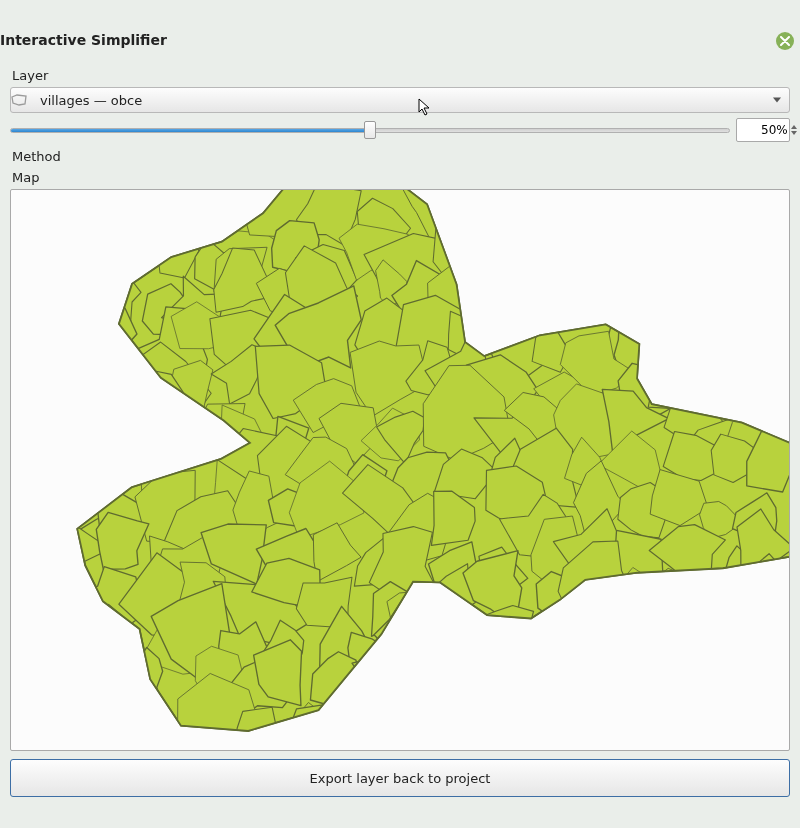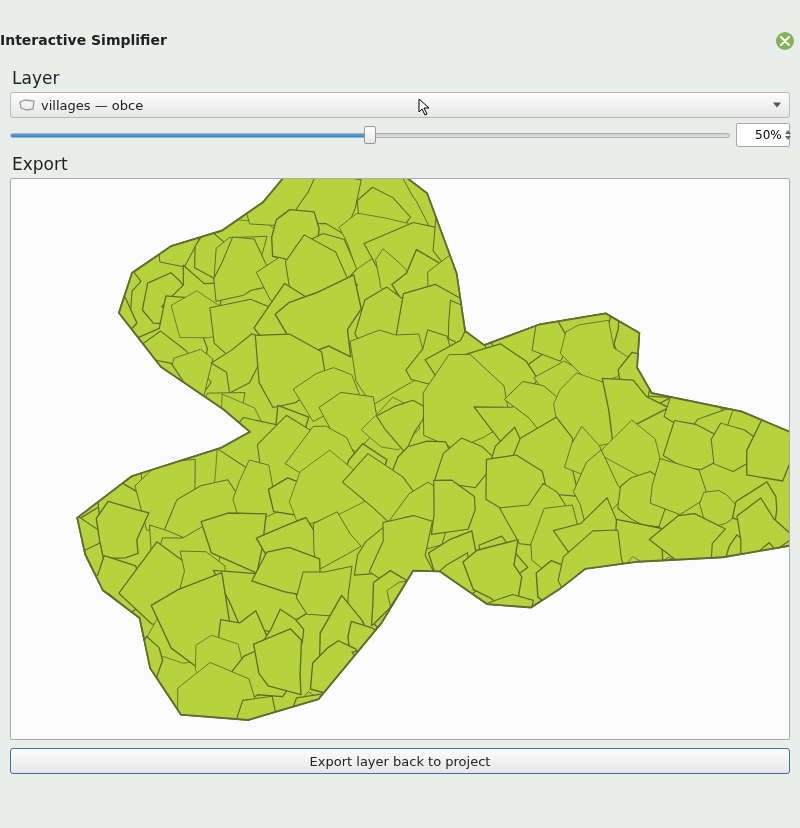--- a/index.html
+++ b/index.html
@@ -19,27 +19,27 @@
   }
   .close-btn {
     position:absolute; right:6px; top:6px;
     width:18px; height:18px; border-radius:9px;
     background:#87b158;
     display:flex; align-items:center; justify-content:center;
     color:#fff; font-size:12px; font-weight:bold;
     cursor:pointer;
   }
   .content { padding:8px 10px 10px 10px; }
-  .label { margin:6px 0 4px 2px; font-size:17px; }
+  .label { margin:6px 0 4px 2px; font-size:13px; }
   .combo {
     width:100%; height:26px;
     background:linear-gradient(#fdfdfd,#e6e6e6);
     border:1px solid #b8b8b8; border-radius:3px;
-    display:flex; align-items:center; padding:0 8px;
-    position:relative; cursor:pointer;
+    display:flex; align-items:center; padding:0 0;
+    position:relative; cursor:pointer;gap:7px;
   }
   .combo .poly-ico {
     width:16px; height:12px; margin-right:6px; flex:0 0 auto;
   }
   .combo .caret {
     position:absolute; right:8px; top:50%; transform:translateY(-50%);
     width:0;height:0;border-left:4px solid transparent;border-right:4px solid transparent;border-top:5px solid #555;
   }
   .slider-row { display:flex; align-items:center; gap:6px; margin-top:4px; }
   .slider-wrap { flex:1 1 auto; position:relative; height:26px; display:flex; align-items:center; }
@@ -56,21 +56,21 @@
   .slider-thumb {
     position:absolute; top:50%; transform:translate(-50%,-50%);
     width:12px; height:18px;
     background:linear-gradient(#ffffff,#e8e8e8);
     border:1px solid #999; border-radius:2px;
     cursor:pointer;
   }
   .spin {
     display:flex; align-items:center;
     border:1px solid #a9a9a9; border-radius:2px; background:#fff;
-    height:24px; padding:0 2px 0 16px; width:54px;
+    height:24px; padding:0 2px 0 22px; width:54px;
   }
   .spin input {
     border:none; outline:none; width:30px; font-size:12px; text-align:right; background:transparent;
     font-family:inherit;
   }
   .spin .arrows { display:flex; flex-direction:column; margin-left:2px; }
   .spin .arrows span {
     width:0;height:0;border-left:3px solid transparent;border-right:3px solid transparent;
     cursor:pointer; margin:1px 0;
   }
@@ -80,21 +80,21 @@
     width:100%;
     height:562px;
     background:#fcfcfc;
     border:1px solid #a9a9a9;
     border-radius:2px;
     display:flex; align-items:center; justify-content:center;
     overflow:hidden;
   }
   .map-svg { width:100%; height:100%; display:block; }
   .export-btn {
-    width:100%; height:26px; margin-top:8px;
+    width:100%; height:38px; margin-top:8px;
     background:linear-gradient(#fdfdfd,#e6e6e6);
     border:1px solid #3d6ea5; border-radius:3px;
     display:flex; align-items:center; justify-content:center;
     cursor:pointer; font-size:13px;
   }
   .cursor {
     position:absolute; width:14px; height:18px; pointer-events:none;
   }
 </style>
 </head>
@@ -129,22 +129,23 @@
     </div>
     <div class="spin">
       <input id="spin-input" value="50%" style="">
       <div class="arrows">
         <span class="up"></span>
         <span class="dn"></span>
       </div>
     </div>
   </div>
 
-  <div class="label">Export</div>
-
+  <div class="label">Method</div>
+
+  <div class="label">Map</div>
   <div class="map-frame">
     <svg class="map-svg" id="map-svg" viewBox="0 0 780 562" preserveAspectRatio="xMidYMid meet">
         <defs>
           <clipPath id="region-clip">
             <path d="M818.9 269.8 L870.3 320.7 L815.3 362.1 L714.1 379.6 L628.3 384.1 L575.9 391.2 L550.4 411.3 L521.5 430.0 L477.5 426.7 L430.2 393.8 L403.1 393.1 L371.3 445.7 L308.2 522.0 L237.7 542.9 L170.2 537.6 L139.3 491.0 L128.6 440.5 L91.9 412.8 L74.1 376.8 L66.1 340.1 L120.7 298.3 L210.4 269.8 L239.4 253.8 L213.1 231.4 L150.0 188.4 L107.9 134.4 L121.1 94.2 L160.5 67.3 L211.2 51.8 L252.5 23.3 L294.0 -26.3 L358.0 -30.9 L417.2 14.3 L446.8 94.7 L455.3 152.6 L474.5 166.7 L530.4 145.8 L596.5 134.9 L630.2 154.5 L627.9 189.1 L642.7 214.9 L733.1 233.4 Z"></path>
           </clipPath>
         </defs>
         <path d="M818.9 269.8 L870.3 320.7 L815.3 362.1 L714.1 379.6 L628.3 384.1 L575.9 391.2 L550.4 411.3 L521.5 430.0 L477.5 426.7 L430.2 393.8 L403.1 393.1 L371.3 445.7 L308.2 522.0 L237.7 542.9 L170.2 537.6 L139.3 491.0 L128.6 440.5 L91.9 412.8 L74.1 376.8 L66.1 340.1 L120.7 298.3 L210.4 269.8 L239.4 253.8 L213.1 231.4 L150.0 188.4 L107.9 134.4 L121.1 94.2 L160.5 67.3 L211.2 51.8 L252.5 23.3 L294.0 -26.3 L358.0 -30.9 L417.2 14.3 L446.8 94.7 L455.3 152.6 L474.5 166.7 L530.4 145.8 L596.5 134.9 L630.2 154.5 L627.9 189.1 L642.7 214.9 L733.1 233.4 Z" fill="#b8d23d" stroke="#5f6b30" stroke-width="1.6"></path>
         <g clip-path="url(#region-clip)">
           <path d="M64.7 31.0 L42.5 39.5 L28.8 62.5 L3.8 39.1 L-7.2 14.6 L15.9 4.4 L26.9 2.2 L39.2 -1.4 L56.9 5.9 Z" fill="#b8d23d" stroke="#5f6b30" stroke-width="1.12" stroke-linejoin="round"></path>

